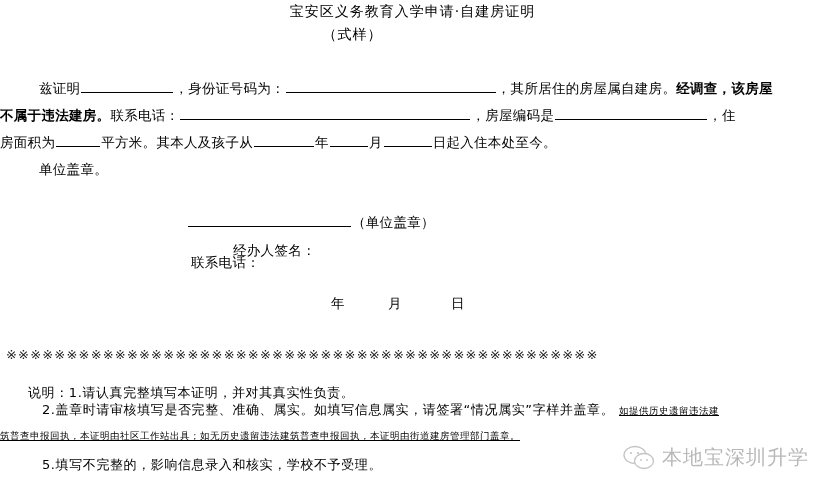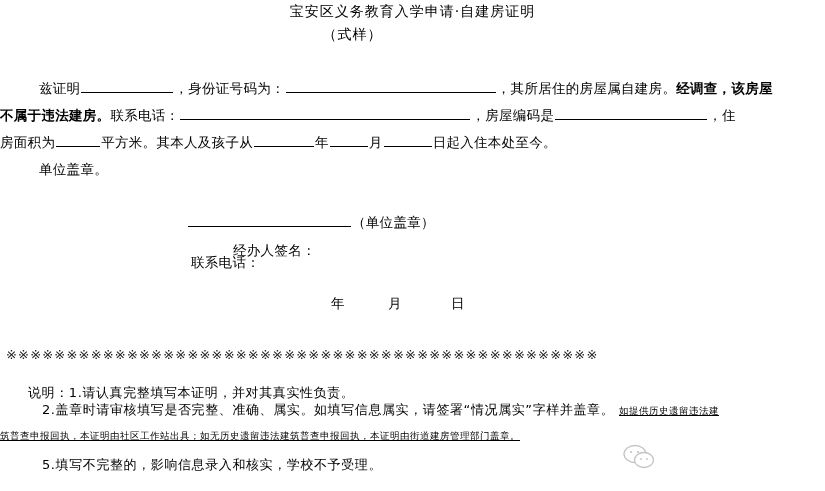--- a/index.html
+++ b/index.html
@@ -64,13 +64,14 @@
   <span>
     <svg width="34" height="26" viewBox="0 0 34 26">
       <ellipse cx="13" cy="10" rx="11" ry="8.5" fill="none" stroke="#c4c4c4" stroke-width="1.3"></ellipse>
       <ellipse cx="22" cy="16" rx="9.5" ry="7.5" fill="#ffffff" stroke="#c4c4c4" stroke-width="1.3"></ellipse>
       <circle cx="9" cy="8" r="1.1" fill="#c4c4c4"></circle>
       <circle cx="16" cy="8" r="1.1" fill="#c4c4c4"></circle>
       <circle cx="19" cy="15" r="0.9" fill="#c4c4c4"></circle>
       <circle cx="25" cy="15" r="0.9" fill="#c4c4c4"></circle>
     </svg>
   </span>
+  <span>本地宝深圳升学</span>
 </div>
 
 </body></html>

